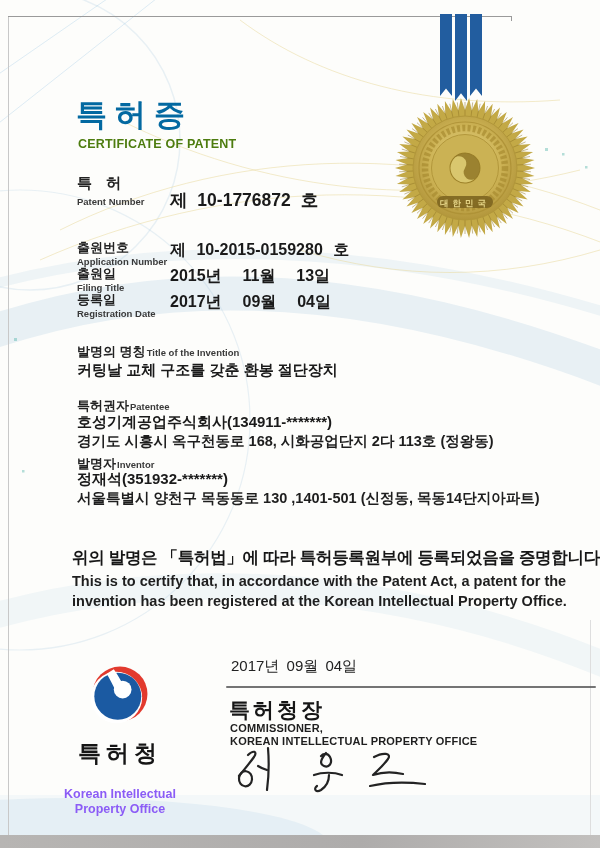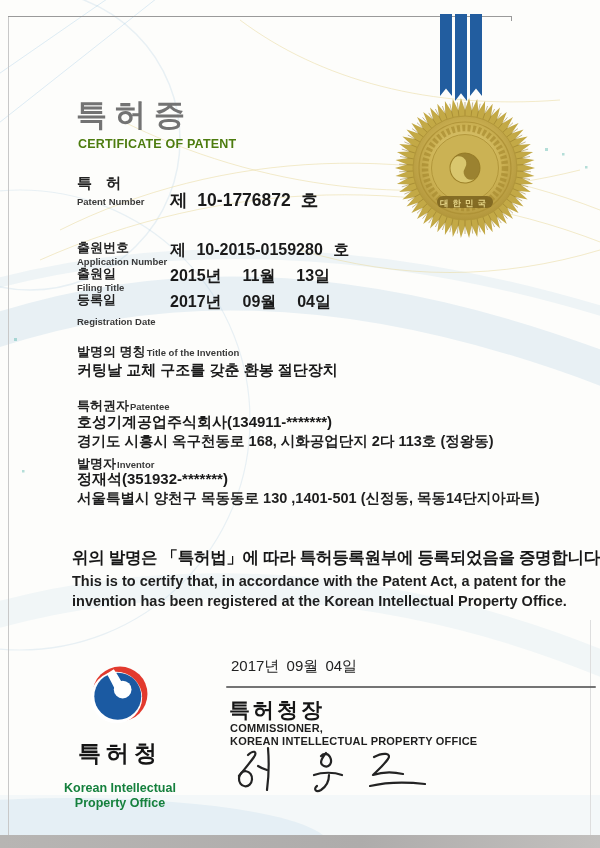--- a/index.html
+++ b/index.html
@@ -4,21 +4,21 @@
 <style>
   html,body{margin:0;padding:0}
   body{
     width:600px;height:848px;position:relative;overflow:hidden;
     background:#fdfdfb;color:#1c1c1c;
     font-family:"Liberation Sans","DejaVu Sans",sans-serif;
   }
   .abs{position:absolute}
   .nosel{user-select:none}
   
-  .title-ko{font-size:31px;font-weight:700;letter-spacing:8px;color:#737373}
+  .title-ko{font-size:31px;font-weight:700;letter-spacing:8px;color:#0369a1}
   .title-en{font-size:12.5px;font-weight:700;letter-spacing:.2px;color:#4d7c0f}
   
   .k-label{font-size:13px;font-weight:700;color:#222;line-height:1.1}
   .k-label-big{font-size:15px;font-weight:700;letter-spacing:5px;color:#222}
   .e-label{font-size:9.5px;font-weight:700;color:#3a3a3a;line-height:1.1}
   .fv{font-size:16px;font-weight:700;white-space:pre;word-spacing:6px;color:#1a1a1a}
   .fv-big{font-size:17.5px;font-weight:700;white-space:pre;word-spacing:5px;color:#1a1a1a}
   .sec-label{display:flex;align-items:baseline;gap:1px}
   .body-line{font-size:14.5px;font-weight:700;color:#1e1e1e;white-space:pre}
   .name-line{font-size:15px;font-weight:700;color:#1a1a1a;white-space:pre}
@@ -26,21 +26,21 @@
   .stmt-ko{font-size:16.5px;font-weight:700;letter-spacing:-.3px;color:#161616;white-space:nowrap}
   .stmt-en{font-size:14.5px;font-weight:700;line-height:1.38;color:#1e1e1e;width:512px}
   
   .issue-date{font-size:15px;font-weight:400;color:#222;word-spacing:3px}
   .rule{height:2px;background:#5c5c5c;border-radius:1px;opacity:.85}
   .comm-ko{font-size:21px;font-weight:700;letter-spacing:3px;color:#161616}
   .comm-en{font-size:11px;font-weight:700;color:#1e1e1e;letter-spacing:.2px}
   
   .logo-wrap{width:150px;text-align:center}
   .logo-ko{font-size:23px;font-weight:700;letter-spacing:5px;color:#151515;margin-top:9px}
-  .logo-en{font-size:12.5px;font-weight:700;color:#15803d;line-height:1.18;margin-top:12px}
+  .logo-en{font-size:12.5px;font-weight:700;color:#8b5cf6;line-height:1.18;margin-top:18px}
   
   .stripe{width:12px;background:#225d9f;position:absolute;top:14px;
     clip-path:polygon(0 0,100% 0,100% 100%,50% 91%,0 100%)}
   
   .top-line{background:#9a9a9a}
   .left-line{background:#c8c8c8}
   .right-line{background:#dedede}
   .bottom-band{background:linear-gradient(90deg,#b7b5b3,#aeacab 60%,#c2c0be)}
   .sig-name{opacity:0;font-size:10px}
 </style>
@@ -127,21 +127,21 @@
 <div class="abs fv" style="left:170px;top:240px">제 10-2015-0159280 호</div>
 
 <div class="abs" style="left:77px;top:267px">
   <div class="k-label">출원일</div>
   <div class="e-label" style="margin-top:2px">Filing Title</div>
 </div>
 <div class="abs fv" style="left:170px;top:266px">2015년  11월  13일</div>
 
 <div class="abs" style="left:77px;top:293px">
   <div class="k-label">등록일</div>
-  <div class="e-label" style="margin-top:10px">Registration Date</div>
+  <div class="e-label" style="margin-top:2px">Registration Date</div>
 </div>
 <div class="abs fv" style="left:170px;top:292px">2017년  09월  04일</div>
 
 <div class="abs sec-label" style="left:77px;top:345px">
   <span class="k-label">발명의 명칭</span>
   <span class="e-label">Title of the Invention</span>
 </div>
 <div class="abs name-line" style="left:77px;top:361px">커팅날 교체 구조를 갖춘 환봉 절단장치</div>
 
 <div class="abs sec-label" style="left:77px;top:399px">

